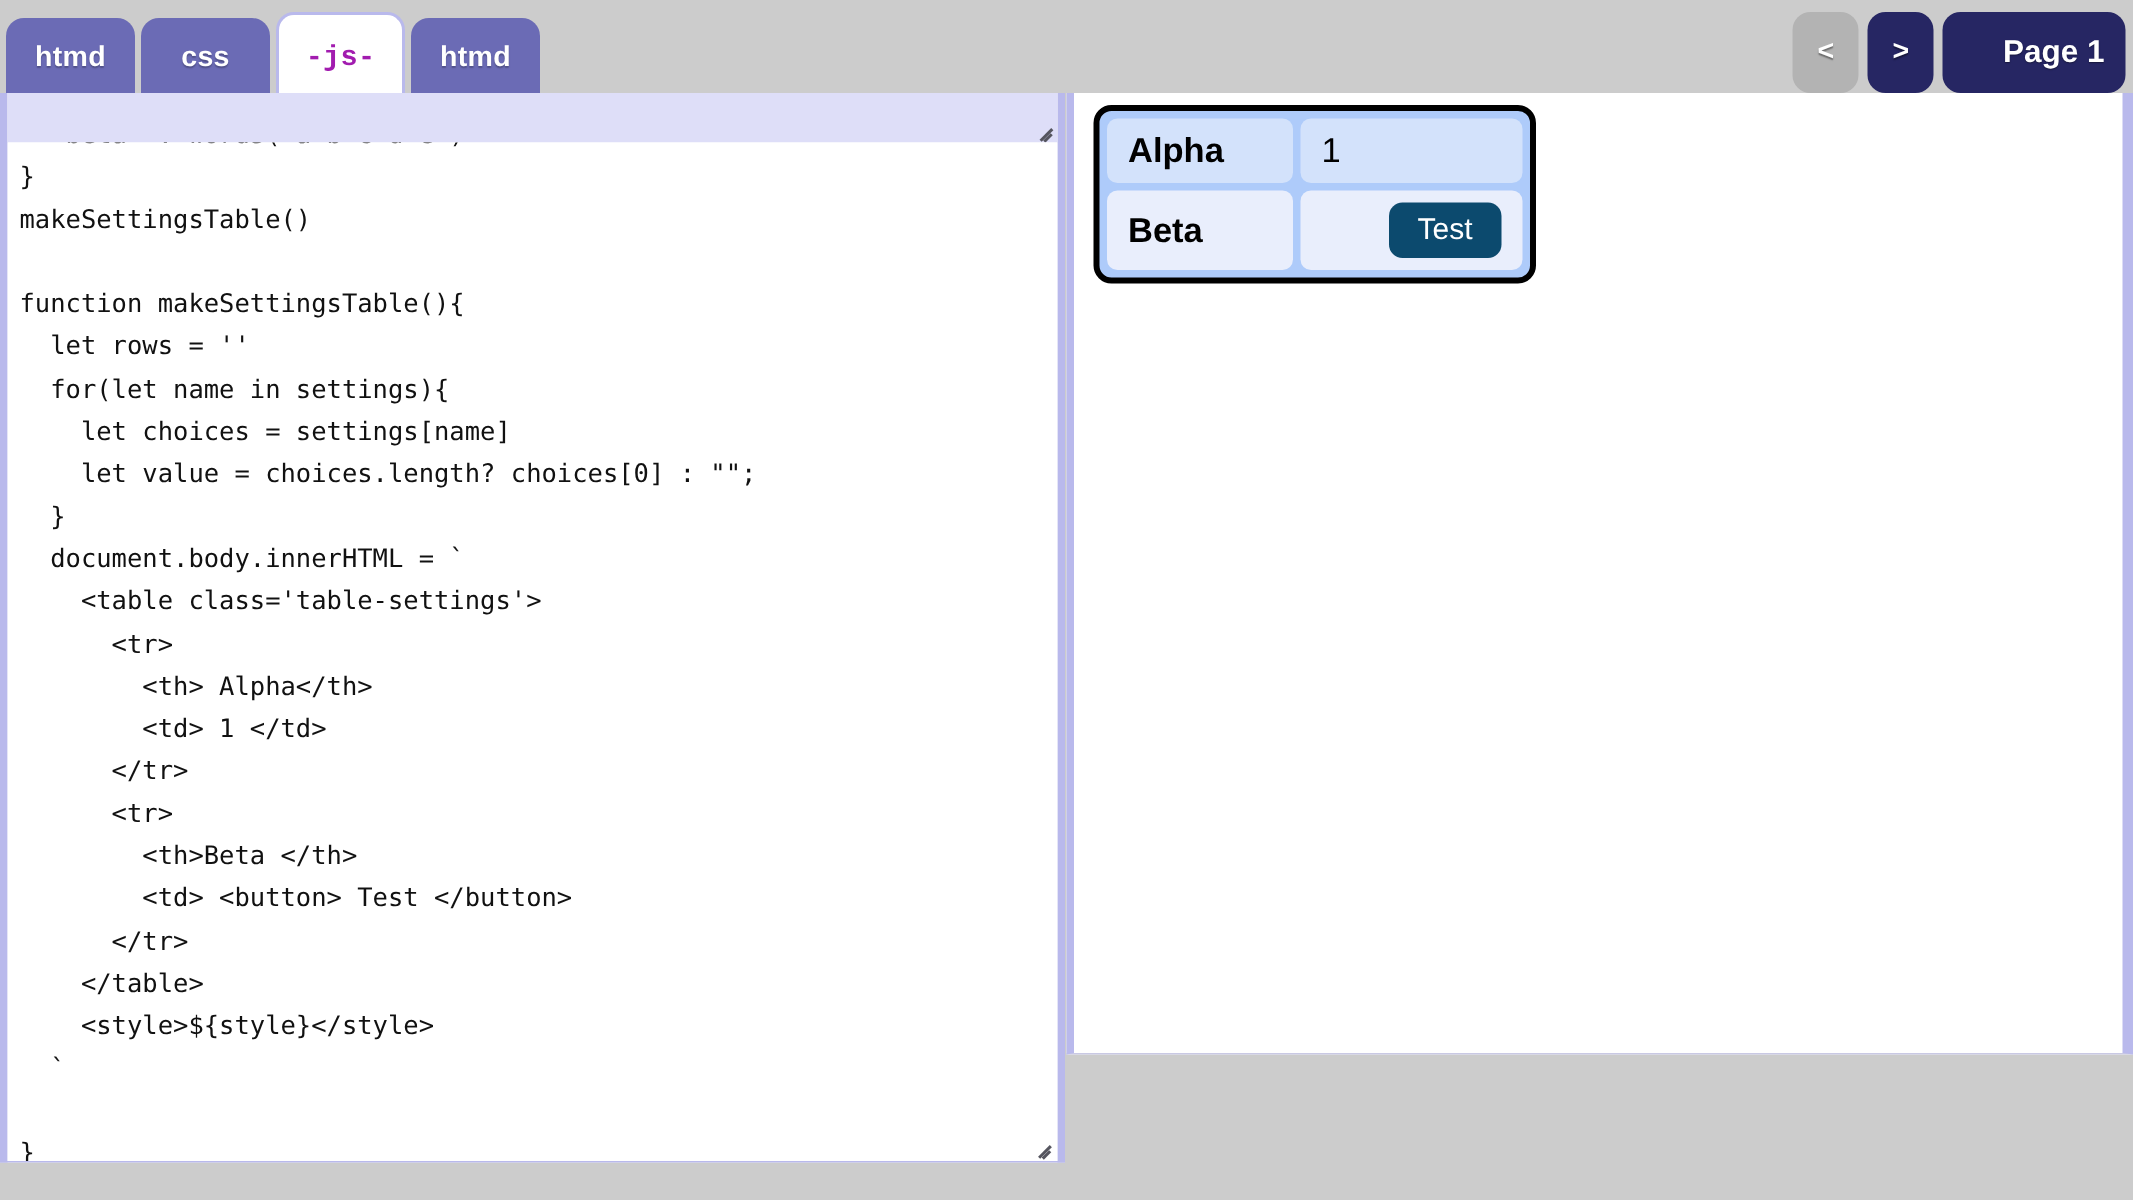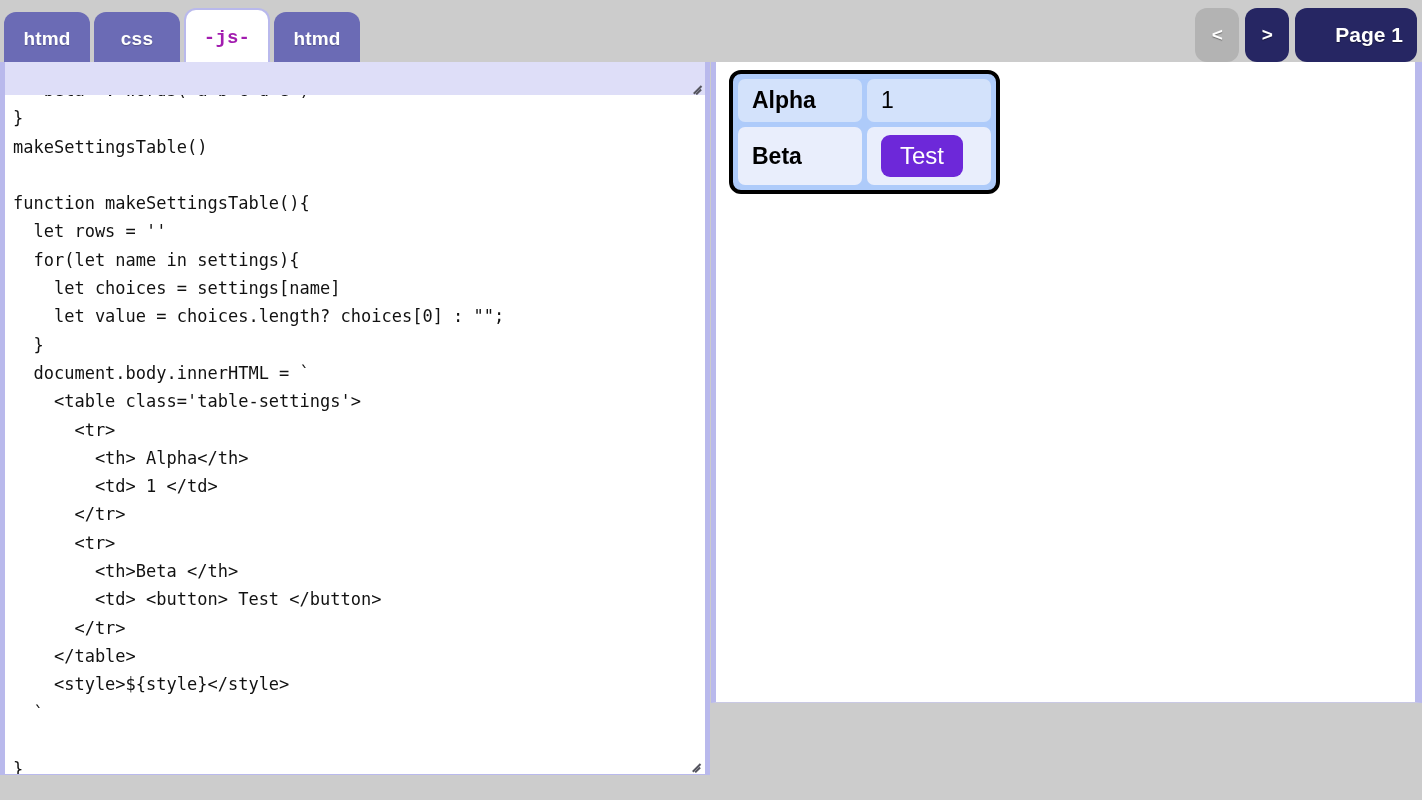--- a/index.html
+++ b/index.html
@@ -234,28 +234,29 @@
     background: #d3e2fb;
     font-weight: normal;
     color: #000000;
     min-width: 96px;
   }
   .settings-table tr:last-child th,
   .settings-table tr:last-child td {
     background: #e9eefc;
   }
   .settings-table td button {
-    background: #6d28d9;
+    background: #0c4a6e;
     color: #ffffff;
     border: none;
     border-radius: 9px;
     font-family: "Liberation Sans", sans-serif;
-    font-size: 24px;
+    font-size: 20px;
     padding: 7px 19px;
     cursor: pointer;
+    margin-left: 45px;
   }
 </style>
 </head>
 <body>
 
 <div class="topbar">
 
   <div class="tabs">
     <button class="tab">htmd</button>
     <button class="tab">css</button>

